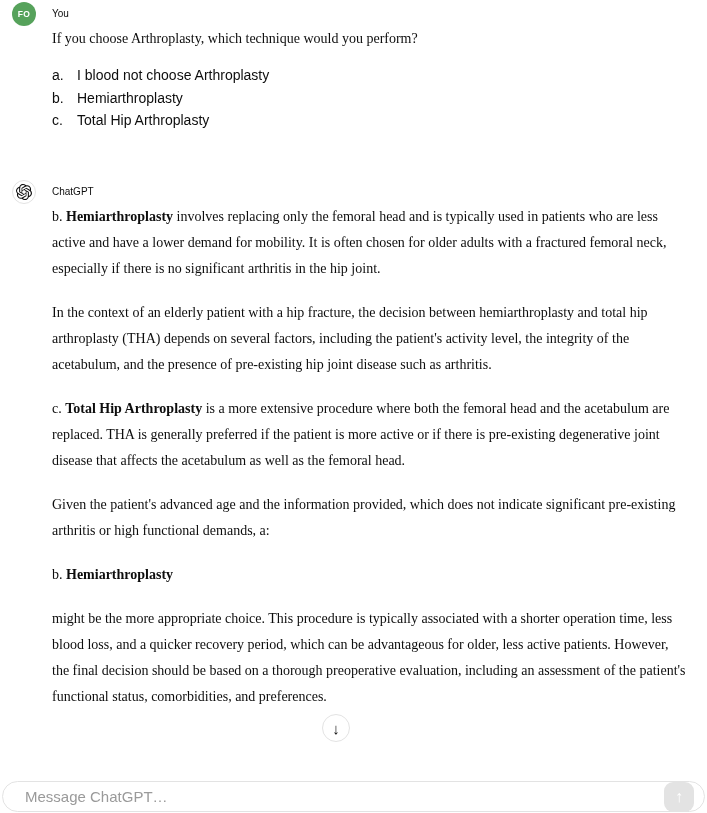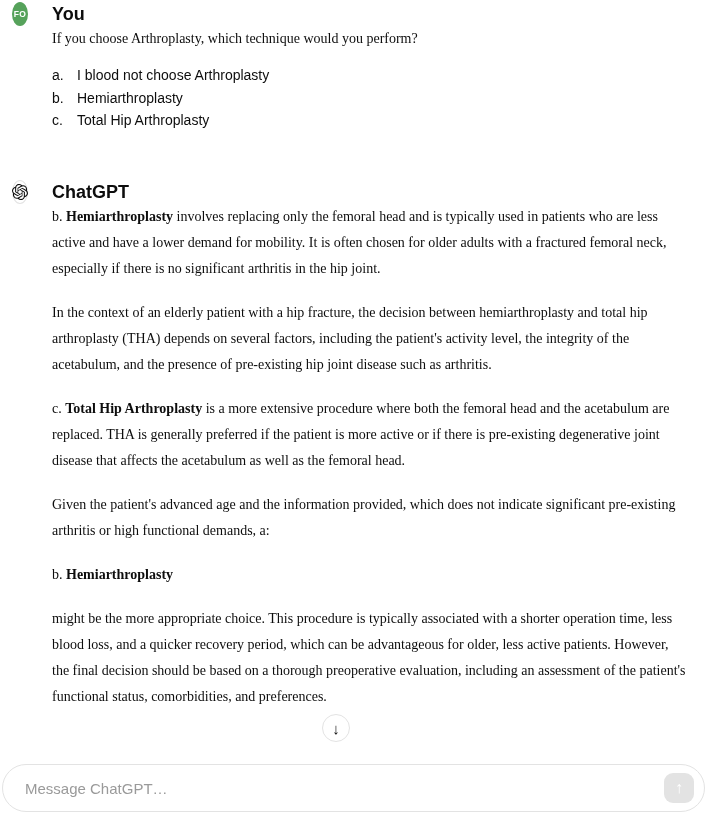--- a/index.html
+++ b/index.html
@@ -11,55 +11,55 @@
     overflow: hidden;
     position: relative;
   }
   .chat-scroll { padding: 2px 18px 0 12px; }
 
   .message { display: flex; gap: 16px; }
   .message + .message { margin-top: 48px; }
 
   .avatar-col { width: 24px; flex: 0 0 24px; }
   .avatar {
-    width: 16px; height: 24px; border-radius: 50%;
+    width: 24px; height: 24px; border-radius: 50%;
     display: flex; align-items: center; justify-content: center;
   }
   .avatar.user {
     background: var(--user_avatar_bg, #56a25b);
     color: #ffffff; font-size: 8.5px; font-weight: 600; letter-spacing: .4px;
   }
   .avatar.assistant {
     background: #ffffff;
     border: 1px solid var(--border_gray, #e3e3e3);
   }
   .avatar.assistant svg { width: 16px; height: 16px; display: block; }
 
   .msg-content { flex: 1; max-width: 634px; padding-top: 2px; }
-  .author { font-size: 18px; font-weight: 700; line-height: 20px; margin-bottom: 2px; }
+  .author { font-size: 10px; font-weight: 400; line-height: 20px; margin-bottom: 2px; }
 
   .para { font-size: 14px; line-height: 26px; margin-top: 0; font-family: Liberation Serif, serif; }
   .para + .para { margin-top: 18px; }
   .para b { font-weight: 700; }
 
   .options { margin-top: 12px; }
   .option-row { display: flex; font-size: 14px; line-height: 22.5px; }
   .option-marker { width: 25px; flex: 0 0 25px; }
 
   .scroll-down-btn {
     position: absolute; left: 322px; top: 714px;
     width: 28px; height: 28px; border-radius: 50%;
     background: #ffffff; border: 1px solid var(--border_gray, #e3e3e3);
     display: flex; align-items: center; justify-content: center;
     font-size: 15px; font-weight: 700; color: #0d0d0d;
     cursor: pointer;
   }
 
   .composer {
-    position: absolute; left: 2px; right: 2px; bottom: 1px; height: 48px;
+    position: absolute; left: 2px; right: 2px; bottom: 1px; height: 31px;
     border: 1px solid var(--border_gray, #e3e3e3);
     border-radius: 26px;
     background: #ffffff;
     display: flex; align-items: center;
     padding: 0 10px 0 22px;
   }
   .composer input {
     flex: 1; border: none; outline: none;
     font-family: "Liberation Sans", "DejaVu Sans", sans-serif;
     font-size: 15px; color: #0d0d0d; background: transparent;

